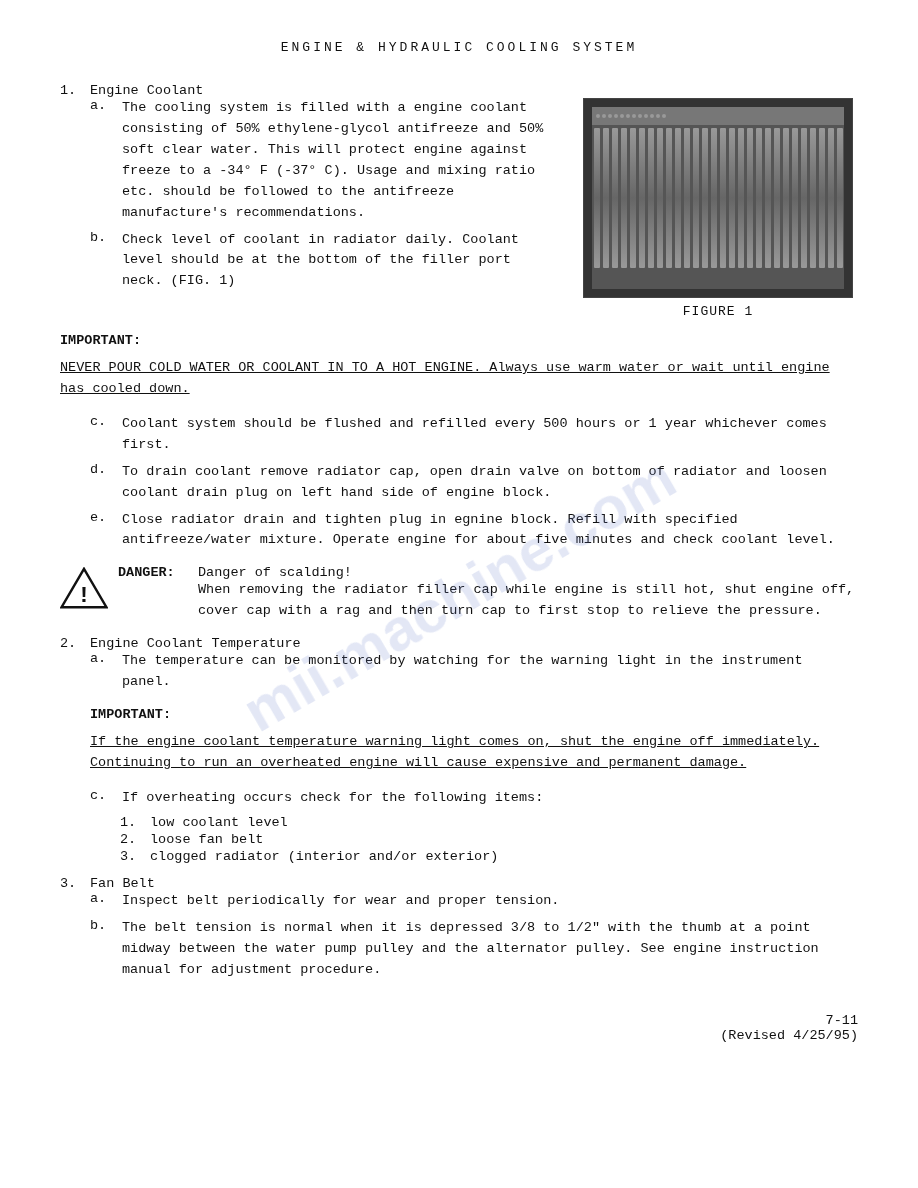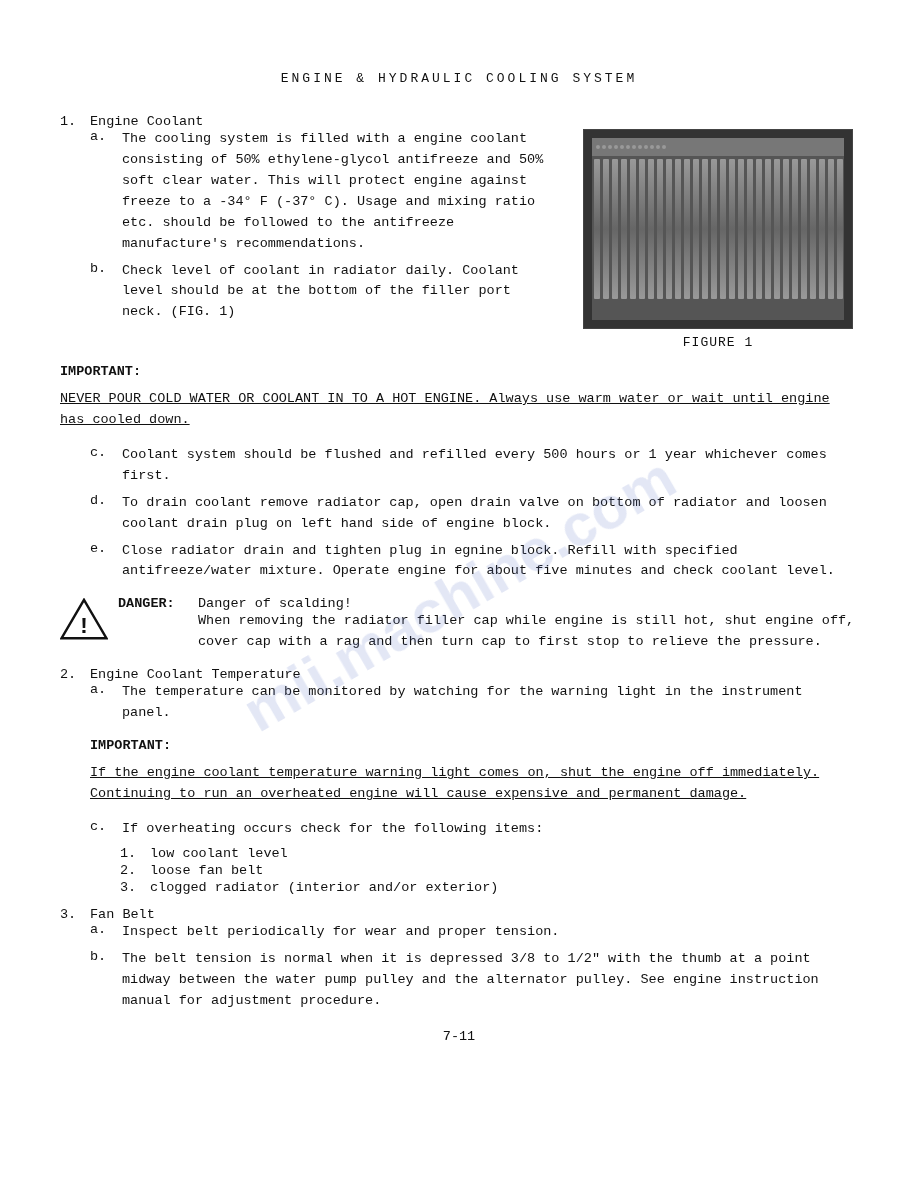--- a/index.html
+++ b/index.html
@@ -14,21 +14,20 @@
       padding: 40px 60px 40px 60px;
       position: relative;
     }
 
     .page-header {
       text-align: center;
       letter-spacing: 3px;
       font-size: 13px;
       margin-bottom: 28px;
       text-transform: uppercase;
-      margin-top: 31px;
     }
 
     .section-header-row {
       display: flex;
       align-items: flex-start;
       gap: 0;
     }
 
     .section-num {
       min-width: 30px;
@@ -223,22 +222,22 @@
       font-size: 60px;
       color: rgba(100, 120, 200, 0.18);
       font-family: Arial, sans-serif;
       font-weight: bold;
       pointer-events: none;
       white-space: nowrap;
       z-index: 100;
     }
 
     .page-footer {
-      text-align: center;
-      margin-top: 17px;
+      text-align: right;
+      margin-top: 32px;
     }
 
     .indent-para {
       padding-left: 62px;
       margin: 6px 0;
       line-height: 1.55;
     }
   </style>
 </head>
 <body>
@@ -408,13 +407,14 @@
     <span class="sub-content">Inspect belt periodically for wear and proper tension.</span>
   </div>
   <div class="sub-list-item">
     <span class="sub-letter">b.</span>
     <span class="sub-content">The belt tension is normal when it is depressed 3/8 to 1/2" with the thumb at a point midway between the water pump pulley and the alternator pulley. See engine instruction manual for adjustment procedure.</span>
   </div>
 </div>
 
 <div class="page-footer">
   <div>7-11</div>
+  <div>(Revised 4/25/95)</div>
 </div>
 
 </body></html>

